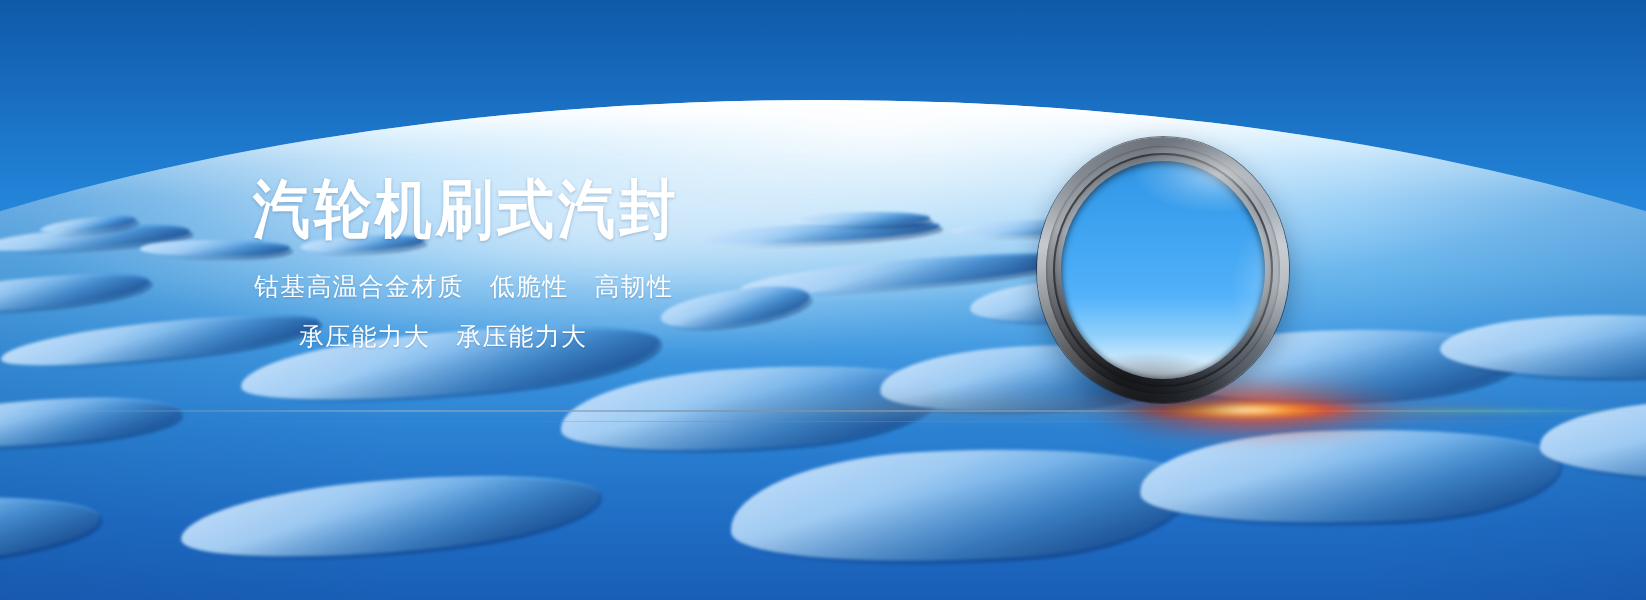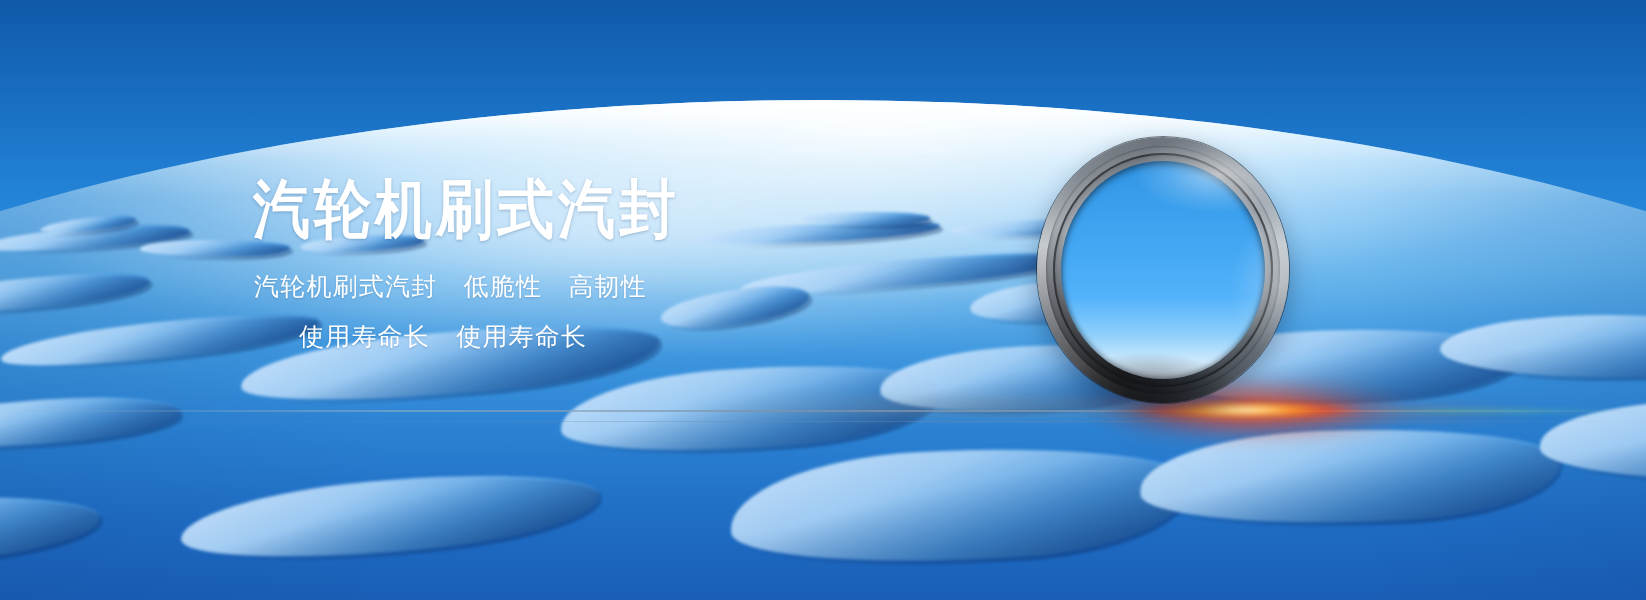--- a/index.html
+++ b/index.html
@@ -399,17 +399,17 @@
       <div class="ring-bevel"></div>
       <div class="ring-groove"></div>
       <div class="ring-hole"></div>
       <div class="ring-spec"></div>
       <div class="ring-darkbot"></div>
     </div>
   </div>
 
   <div class="headline">汽轮机刷式汽封</div>
 
-  <div class="sub1">汽轮机刷式汽封　低脆性　高韧性</div>
-
-  <div class="sub2">使用寿命长　使用寿命长</div>
+  <div class="sub1">钴基高温合金材质　低脆性　高韧性</div>
+
+  <div class="sub2">承压能力大　承压能力大</div>
 
 </div>
 
 </body></html>

